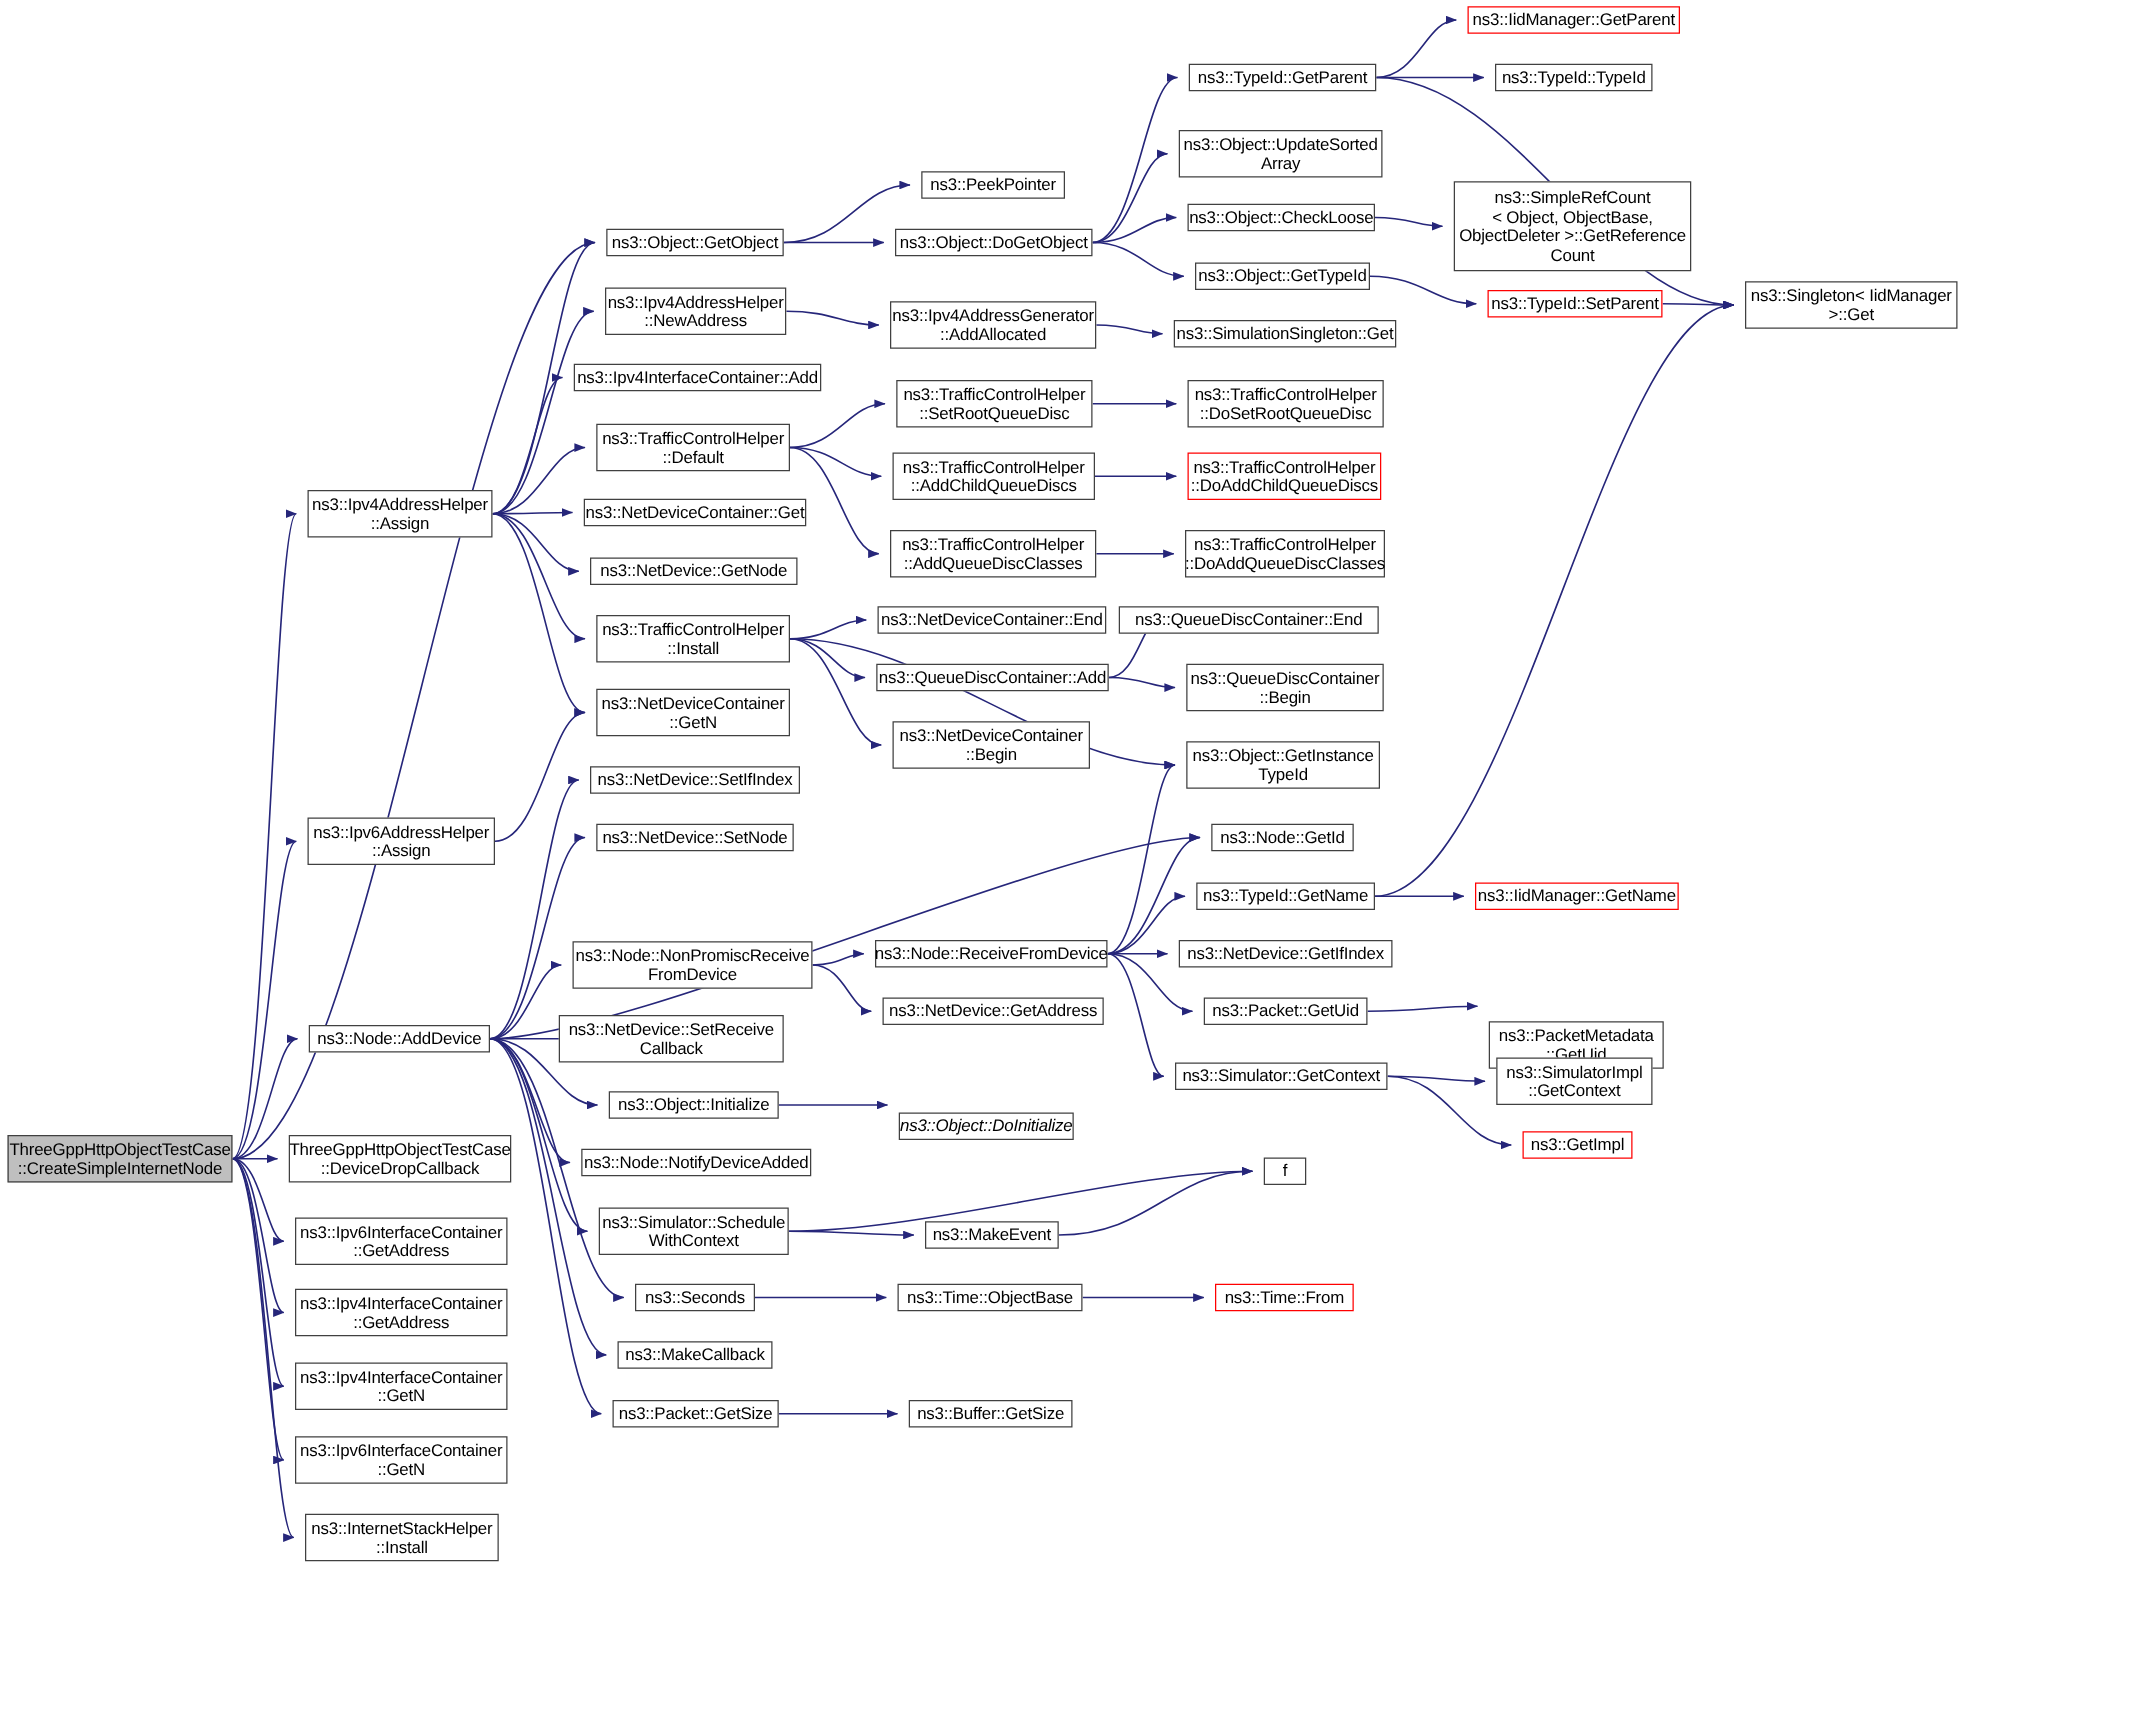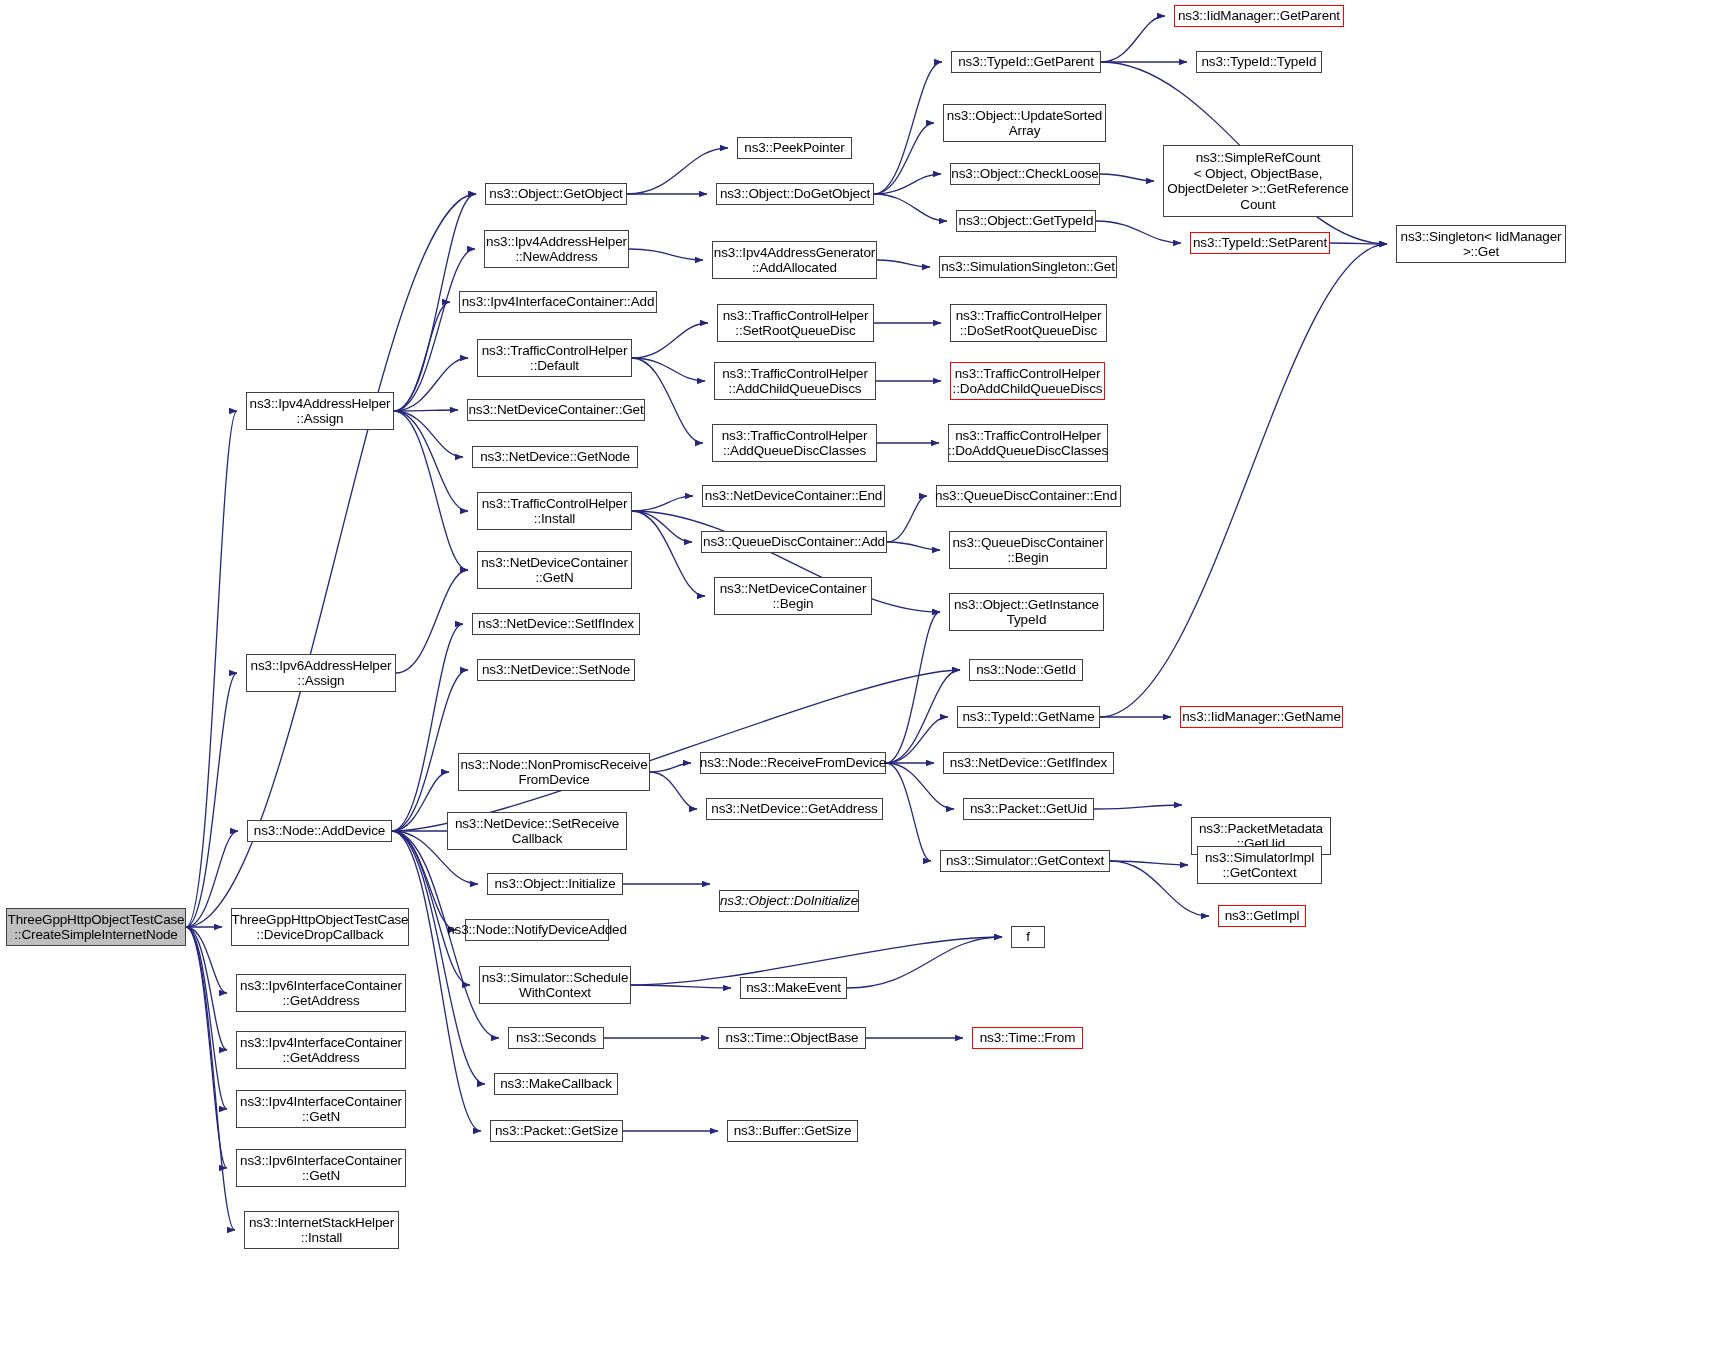--- a/index.html
+++ b/index.html
@@ -160,21 +160,21 @@
       <div class="node" style="left: 246px; top: 392px; width: 148px; height: 38px;"><span>ns3::Ipv4AddressHelper
 ::Assign</span></div>
       <div class="node" style="left: 712px; top: 424px; width: 165px; height: 38px;"><span>ns3::TrafficControlHelper
 ::AddQueueDiscClasses</span></div>
       <div class="node" style="left: 948px; top: 424px; width: 160px; height: 38px;"><span>ns3::TrafficControlHelper
 ::DoAddQueueDiscClasses</span></div>
       <div class="node" style="left: 472px; top: 446px; width: 166px; height: 22px;"><span>ns3::NetDevice::GetNode</span></div>
       <div class="node" style="left: 477px; top: 492px; width: 155px; height: 38px;"><span>ns3::TrafficControlHelper
 ::Install</span></div>
       <div class="node" style="left: 702px; top: 485px; width: 183px; height: 22px;"><span>ns3::NetDeviceContainer::End</span></div>
-      <div class="node" style="left: 936px; top: 485px; width: 185px; height: 22px; justify-content: flex-end;"><span>ns3::QueueDiscContainer::End</span></div>
+      <div class="node" style="left: 895px; top: 485px; width: 208px; height: 22px;"><span>ns3::QueueDiscContainer::End</span></div>
       <div class="node" style="left: 701px; top: 531px; width: 186px; height: 22px;"><span>ns3::QueueDiscContainer::Add</span></div>
       <div class="node" style="left: 949px; top: 531px; width: 158px; height: 38px;"><span>ns3::QueueDiscContainer
 ::Begin</span></div>
       <div class="node" style="left: 477px; top: 551px; width: 155px; height: 38px;"><span>ns3::NetDeviceContainer
 ::GetN</span></div>
       <div class="node" style="left: 714px; top: 577px; width: 158px; height: 38px;"><span>ns3::NetDeviceContainer
 ::Begin</span></div>
       <div class="node" style="left: 949px; top: 593px; width: 155px; height: 38px;"><span>ns3::Object::GetInstance
 TypeId</span></div>
       <div class="node" style="left: 472px; top: 613px; width: 168px; height: 22px;"><span>ns3::NetDevice::SetIfIndex</span></div>
@@ -196,21 +196,21 @@
       <div class="node" style="left: 447px; top: 812px; width: 180px; height: 38px;"><span>ns3::NetDevice::SetReceive
 Callback</span></div>
       <div class="node" style="left: 940px; top: 850px; width: 170px; height: 22px;"><span>ns3::Simulator::GetContext</span></div>
       <div class="node" style="left: 1197px; top: 846px; width: 125px; height: 38px;"><span>ns3::SimulatorImpl
 ::GetContext</span></div>
       <div class="node" style="left: 487px; top: 873px; width: 136px; height: 22px;"><span>ns3::Object::Initialize</span></div>
       <div class="node" style="left: 719px; top: 890px; width: 140px; height: 22px; font-style: italic;"><span>ns3::Object::DoInitialize</span></div>
       <div class="node red" style="left: 1218px; top: 905px; width: 88px; height: 22px;"><span>ns3::GetImpl</span></div>
       <div class="node" style="left: 231px; top: 908px; width: 178px; height: 38px;"><span>ThreeGppHttpObjectTestCase
 ::DeviceDropCallback</span></div>
-      <div class="node" style="left: 465px; top: 919px; width: 144px; height: 22px;"><span>ns3::Node::NotifyDeviceAdded</span></div>
+      <div class="node" style="left: 465px; top: 919px; width: 184px; height: 22px;"><span>ns3::Node::NotifyDeviceAdded</span></div>
       <div class="node" style="left: 1011px; top: 926px; width: 34px; height: 22px;"><span>f</span></div>
       <div class="node" style="left: 236px; top: 974px; width: 170px; height: 38px;"><span>ns3::Ipv6InterfaceContainer
 ::GetAddress</span></div>
       <div class="node" style="left: 479px; top: 966px; width: 152px; height: 38px;"><span>ns3::Simulator::Schedule
 WithContext</span></div>
       <div class="node" style="left: 740px; top: 977px; width: 107px; height: 22px;"><span>ns3::MakeEvent</span></div>
       <div class="node" style="left: 236px; top: 1031px; width: 170px; height: 38px;"><span>ns3::Ipv4InterfaceContainer
 ::GetAddress</span></div>
       <div class="node" style="left: 508px; top: 1027px; width: 96px; height: 22px;"><span>ns3::Seconds</span></div>
       <div class="node" style="left: 718px; top: 1027px; width: 148px; height: 22px;"><span>ns3::Time::ObjectBase</span></div>

